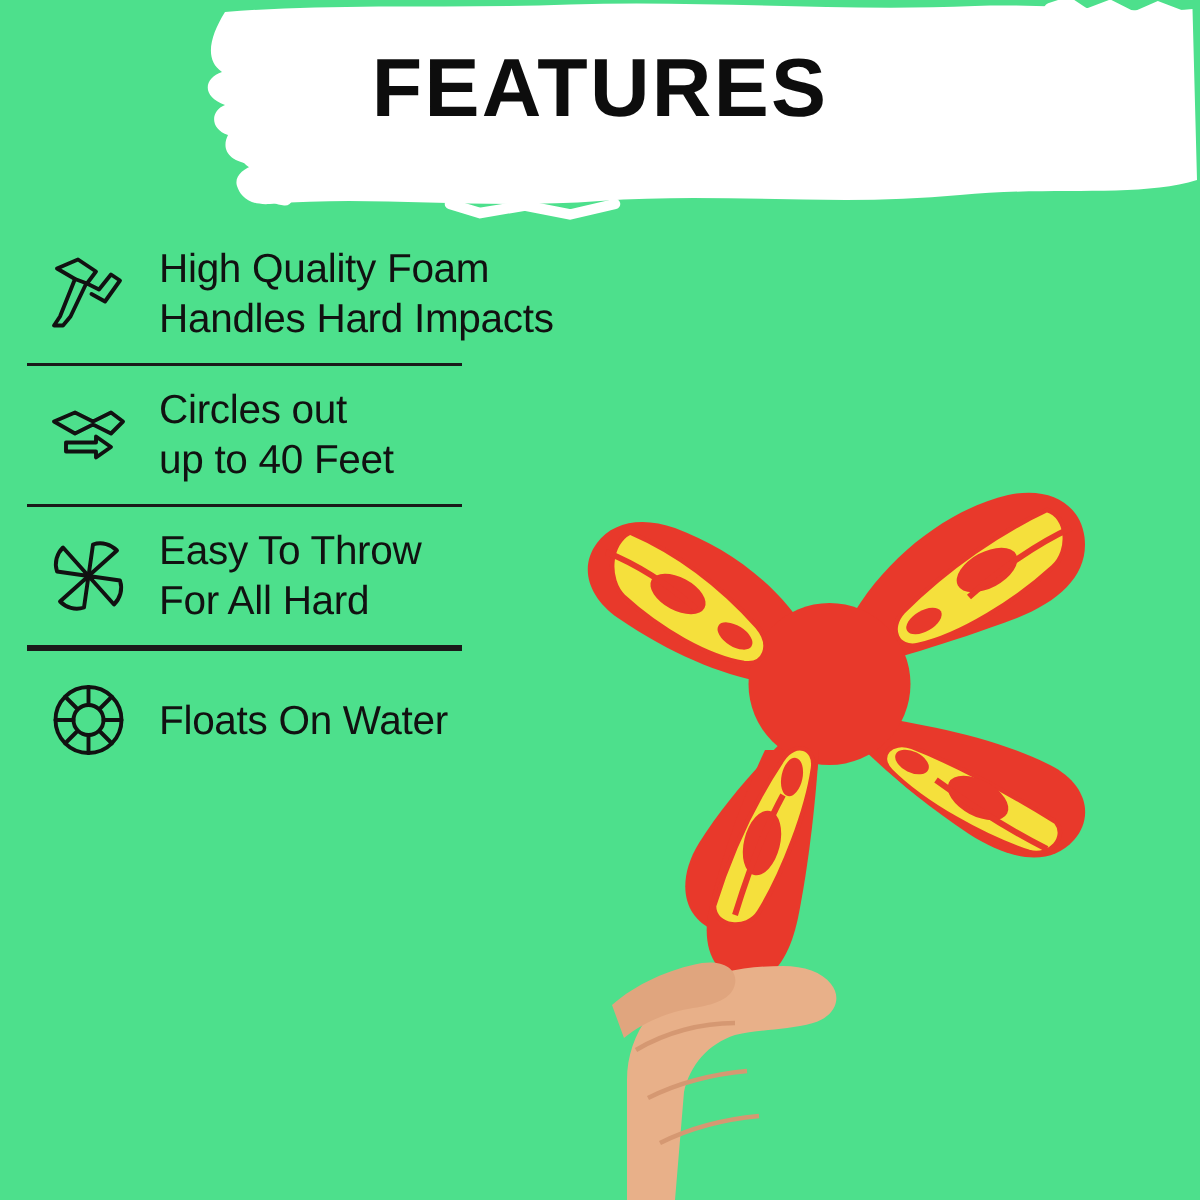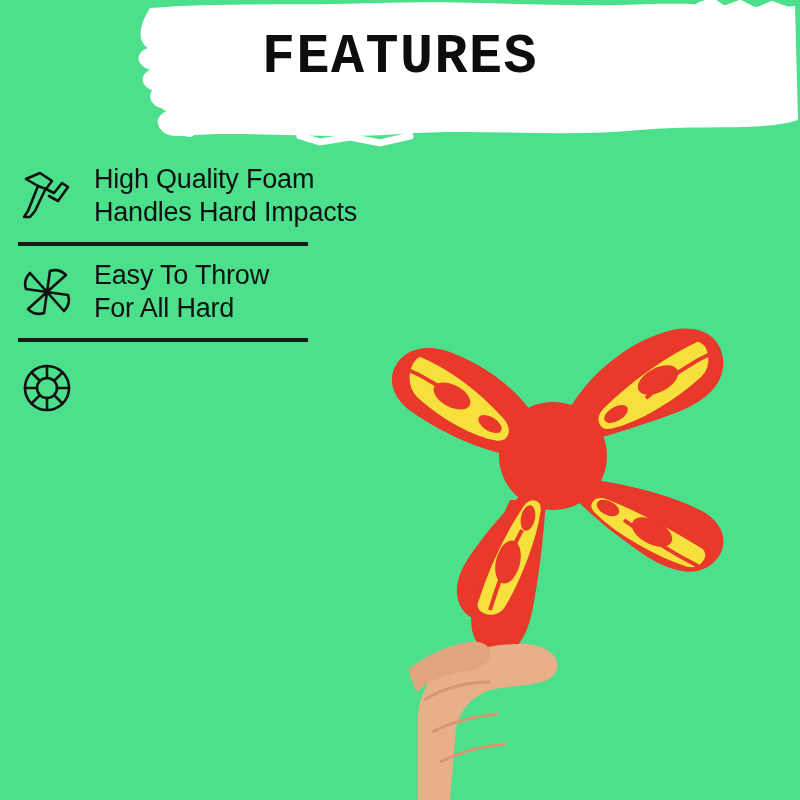--- a/index.html
+++ b/index.html
@@ -26,21 +26,21 @@
   }
   #header-band svg {
     display: block;
   }
   #header-title {
     position: absolute;
     left: 0;
     top: 26px;
     width: 800px;
     text-align: center;
-    font-family: Liberation Mono, monospace;
+    font-family: Liberation Sans, sans-serif;
     font-weight: bold;
     font-size: 55px;
     letter-spacing: 1.5px;
     color: #0d0d0d;
     z-index: 5;
   }
 
   
   #features {
     position: absolute;
@@ -48,20 +48,21 @@
     top: 150px;
     width: 420px;
   }
   .feature-row {
     position: relative;
     display: flex;
     align-items: center;
     min-height: 92px;
     padding-left: 16px;
     box-sizing: border-box;
+    margin-left: 12px;
   }
   .feature-icon {
     width: 62px;
     min-width: 62px;
     height: 62px;
     display: flex;
     align-items: center;
     justify-content: center;
   }
   .feature-icon svg {
@@ -126,20 +127,32 @@
             <path d="M28 22 L36 26 L44 16 L50 20 L40 34 L31 29"></path>
             <path d="M20 19 L10 44 L6 50 L12 50 L17 44 L27 23"></path>
           </g>
         </svg>
       </span>
       <span class="feature-text">High Quality Foam
 Handles Hard Impacts</span>
     </div>
     <div class="divider"></div>
 
+    <div class="feature-row">
+      <span class="feature-icon">
+        <svg width="58" height="58" viewBox="0 0 58 58" xmlns="http://www.w3.org/2000/svg">
+          <g fill="none" stroke="#111111" stroke-width="2.6" stroke-linejoin="round" stroke-linecap="round">
+            <path d="M6 20 L20 14 L32 20 L44 14 L52 20 L44 28 L32 22 L20 28 Z"></path>
+            <path d="M14 34 L34 34 L34 30 L44 37 L34 44 L34 40 L14 40 Z"></path>
+          </g>
+        </svg>
+      </span>
+      <span class="feature-text">Circles out
+up to 40 Feet</span>
+    </div>
     <div class="divider"></div>
 
     <div class="feature-row">
       <span class="feature-icon">
         <svg width="58" height="58" viewBox="0 0 58 58" xmlns="http://www.w3.org/2000/svg">
           <g fill="none" stroke="#111111" stroke-width="2.6" stroke-linejoin="round" stroke-linecap="round">
             <path d="M29 29 L12 10 C8 14, 6 20, 8 26 L29 29"></path>
             <path d="M29 29 L48 12 C44 8, 38 6, 32 8 L29 29"></path>
             <path d="M29 29 L46 48 C50 44, 52 38, 50 32 L29 29"></path>
             <path d="M29 29 L10 46 C14 50, 20 52, 26 50 L29 29"></path>
@@ -157,20 +170,21 @@
       <span class="feature-icon">
         <svg width="58" height="58" viewBox="0 0 58 58" xmlns="http://www.w3.org/2000/svg">
           <g fill="none" stroke="#111111" stroke-width="2.6" stroke-linejoin="round" stroke-linecap="round">
             <circle cx="29" cy="29" r="22"></circle>
             <circle cx="29" cy="29" r="10"></circle>
             <path d="M29 7 L29 19 M29 39 L29 51 M7 29 L19 29 M39 29 L51 29"></path>
             <path d="M13.5 13.5 L21 21 M37 37 L44.5 44.5 M44.5 13.5 L37 21 M21 37 L13.5 44.5"></path>
           </g>
         </svg>
       </span>
+      <span class="feature-text">Floats On Water</span>
     </div>
 
   </div>
 
   <div id="product">
     <svg width="500" height="600" viewBox="0 0 500 600" xmlns="http://www.w3.org/2000/svg">
       <defs>
         <clipPath id="armUL">
           <path d="M240 225 C220 190, 185 165, 150 152 C128 144, 108 148, 98 162
                    C86 178, 92 198, 112 212 C160 245, 205 258, 240 258 Z"></path>

